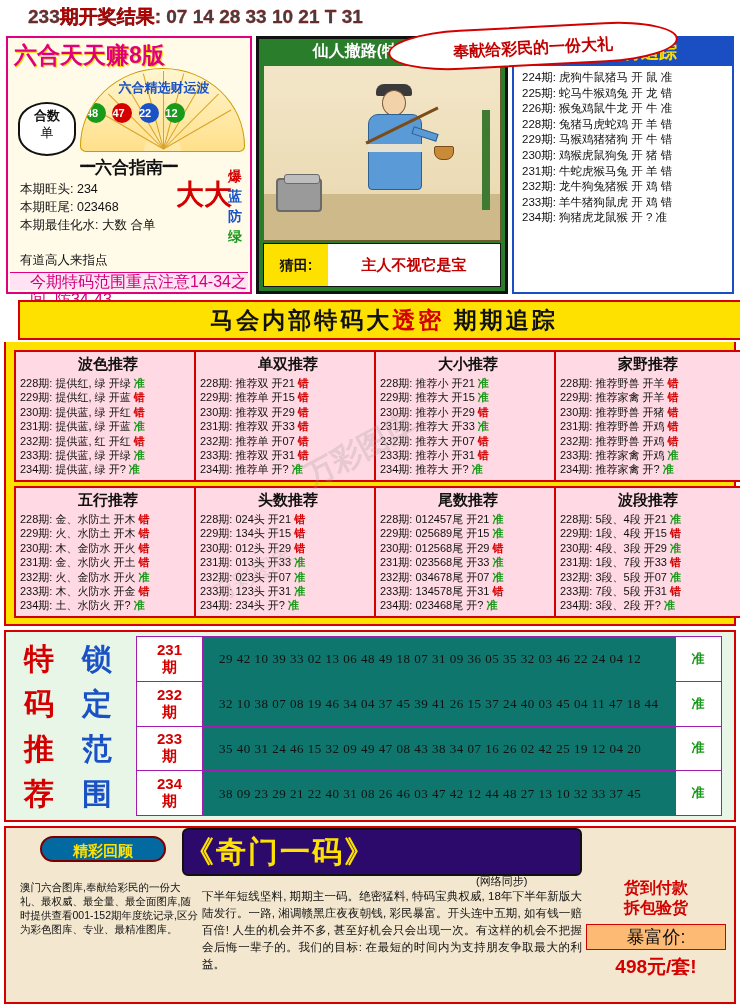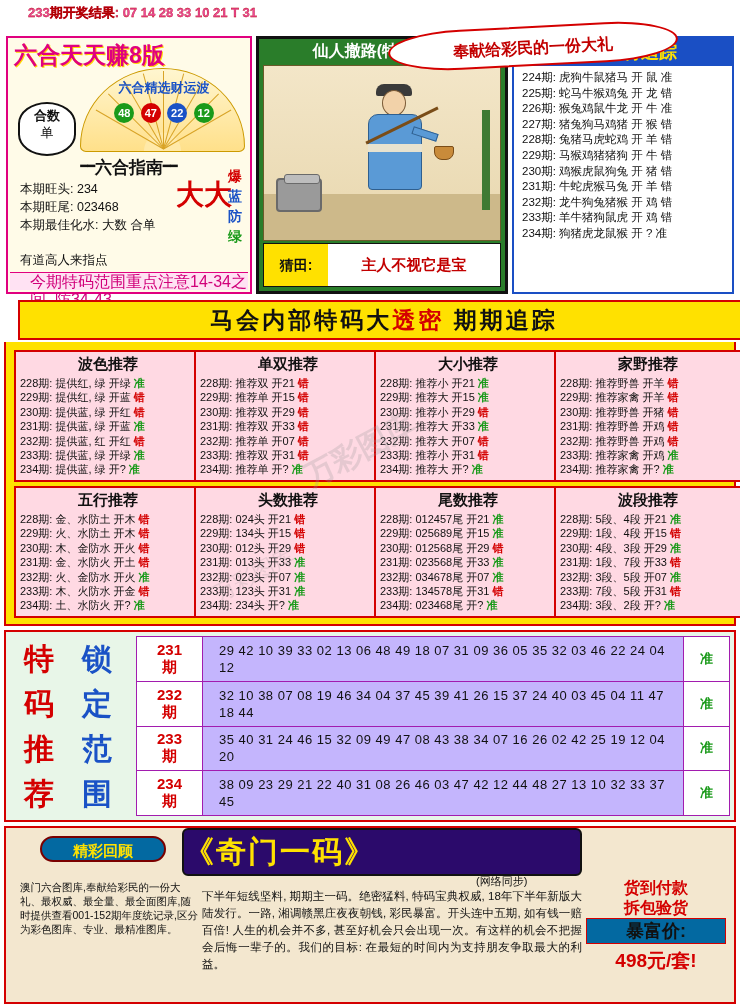--- a/index.html
+++ b/index.html
@@ -13,21 +13,21 @@
   }
   .page { width:740px; height:1008px; position:relative; background:#fff; }
 
   
   .topbar {
     position:absolute; left:0; top:0; width:740px; height:34px;
     background:#ffffff;
   }
   .topbar .res {
     position:absolute; left:28px; top:4px;
-    font-size:13px; font-weight:bold; color:#ec4899;
+    font-size:19px; font-weight:bold; color:#404040;
     letter-spacing:0px; white-space:nowrap;
     font-family:"Liberation Sans", sans-serif;
     -webkit-text-stroke:0.3px #b00000;
   }
 
   
   .topsec { position:absolute; left:4px; top:34px; width:732px; height:264px; }
 
   .panelL {
     position:absolute; left:2px; top:2px; width:246px; height:258px;
@@ -49,21 +49,21 @@
     overflow:hidden;
   }
   .fan .rib {
     position:absolute; bottom:2px; left:50%; width:1px; height:78px;
     background:#d8a326; transform-origin:bottom center;
   }
   .fanTitle {
     position:absolute; left:18px; top:10px; width:130px;
     font-size:13px; font-weight:bold; color:#1a52c6; text-align:center;
   }
-  .fanNums { position:absolute; left:12px; top:34px; width:142px; text-align:center; }
+  .fanNums { position:absolute; left:4px; top:34px; width:142px; }
   .fanNums span {
     display:inline-block; width:20px; height:20px; line-height:20px;
     border-radius:50%; color:#fff; font-size:11px; font-weight:bold;
     margin:0 1px;
   }
   .hexbadge {
     position:absolute; left:8px; top:34px; width:58px; height:54px;
     border:2px solid #111; border-radius:50%/40%;
     background:#fff; text-align:center;
   }
@@ -165,21 +165,21 @@
   
   .temaWrap { position:absolute; left:4px; top:630px; width:732px; height:192px; background:#e8f6e8; border:2px solid #d40000;}
   .temaLeft { position:absolute; left:4px; top:4px; width:122px; height:180px; }
   .temaLeft .c1, .temaLeft .c2 { position:absolute; top:0; width:58px; height:180px; text-align:center;}
   .temaLeft .c1 { left:0; color:#d40000; }
   .temaLeft .c2 { left:58px; color:#1a52c6; }
   .temaLeft b { display:block; font-size:30px; font-weight:bold; line-height:45px;}
   .temaTable { position:absolute; left:130px; top:4px; right:4px; height:180px; border-collapse:collapse; }
   .temaTable td { border:1px solid #a21caf; font-size:13px; color:#111; padding:2px 16px;}
   .temaTable td.per { width:66px; text-align:center; color:#d40000; font-weight:bold; font-size:15px; background:#fff;}
-  .temaTable td.nums { background:#c4b5fd; font-family:Liberation Sans, sans-serif; letter-spacing:0.5px; line-height:17px;}
+  .temaTable td.nums { background:#0f766e; font-family:Liberation Serif, serif; letter-spacing:0.5px; line-height:17px;}
   .temaTable td.res { width:34px; text-align:center; color:#1a9a1a; font-weight:bold; background:#fff;}
 
   
   .botWrap { position:absolute; left:4px; top:826px; width:732px; height:178px; background:#f3e7cf; border:2px solid #d40000;}
   .bTitleBar { position:absolute; left:0; top:0; width:100%; height:48px; background:#f3e7cf;}
   .hotBadge {
     position:absolute; left:34px; top:8px; width:126px; height:26px;
     background:#0369a1; color:#ffe100; font-size:15px; font-weight:bold;
     text-align:center; line-height:26px; border-radius:13px; border:2px solid #7a0000;
   }
@@ -187,21 +187,21 @@
     position:absolute; left:176px; top:0px; width:400px; height:48px;
     background:#2b0a6b; border:2px solid #111; border-radius:6px;
     color:#ffe100; font-size:30px; font-weight:bold; text-align:left; line-height:44px;
     letter-spacing:2px;
   }
   .netnote { position:absolute; left:470px; top:46px; font-size:11px; color:#111;}
   .bLeft { position:absolute; left:14px; top:52px; width:180px; font-size:10.5px; line-height:14px; color:#111;}
   .bMid { position:absolute; left:196px; top:60px; width:380px; font-size:11.5px; line-height:17px; color:#111; text-align:justify;}
   .bRight { position:absolute; right:8px; top:50px; width:140px; text-align:center;}
   .bRight .l1 { font-size:16px; font-weight:bold; color:#d40000; line-height:20px;}
-  .bRight .l2 { font-size:18px; font-weight:bold; color:#111; background:#0369a1; border:1px solid #d40000;}
+  .bRight .l2 { font-size:18px; font-weight:normal; color:#111; margin-top:6px; background:#fdba74; border:1px solid #d40000;}
   .bRight .l3 { font-size:19px; font-weight:bold; color:#d40000; margin-top:4px;}
 
   .wm {
     position:absolute; left:300px; top:430px; font-size:30px; color:rgba(150,150,150,.25);
     transform:rotate(-28deg); pointer-events:none; font-weight:bold;
   }
   .wm2 { position:absolute; left:210px; top:560px; font-size:22px; color:rgba(150,150,150,.22); transform:rotate(-28deg); pointer-events:none;}
 </style>
 </head>
 <body>
@@ -286,21 +286,20 @@
     <div class="ribbonWrap">
       <div class="ribbon">奉献给彩民的一份大礼</div>
     </div>
 
     <div class="panelR">
       <div class="rtitle">六肖中特追踪</div>
       <div class="rlist">
         <div>224期: 虎狗牛鼠猪马  开 鼠  准</div>
         <div>225期: 蛇马牛猴鸡兔  开 龙  错</div>
         <div>226期: 猴兔鸡鼠牛龙  开 牛  准</div>
-        <div>227期: 猪兔狗马鸡猪  开 猴  错</div>
         <div>228期: 兔猪马虎蛇鸡  开 羊  错</div>
         <div>229期: 马猴鸡猪猪狗  开 牛  错</div>
         <div>230期: 鸡猴虎鼠狗兔  开 猪  错</div>
         <div>231期: 牛蛇虎猴马兔  开 羊  错</div>
         <div>232期: 龙牛狗兔猪猴  开 鸡  错</div>
         <div>233期: 羊牛猪狗鼠虎  开 鸡  错</div>
         <div>234期: 狗猪虎龙鼠猴  开 ?   准</div>
       </div>
     </div>
   </div>

